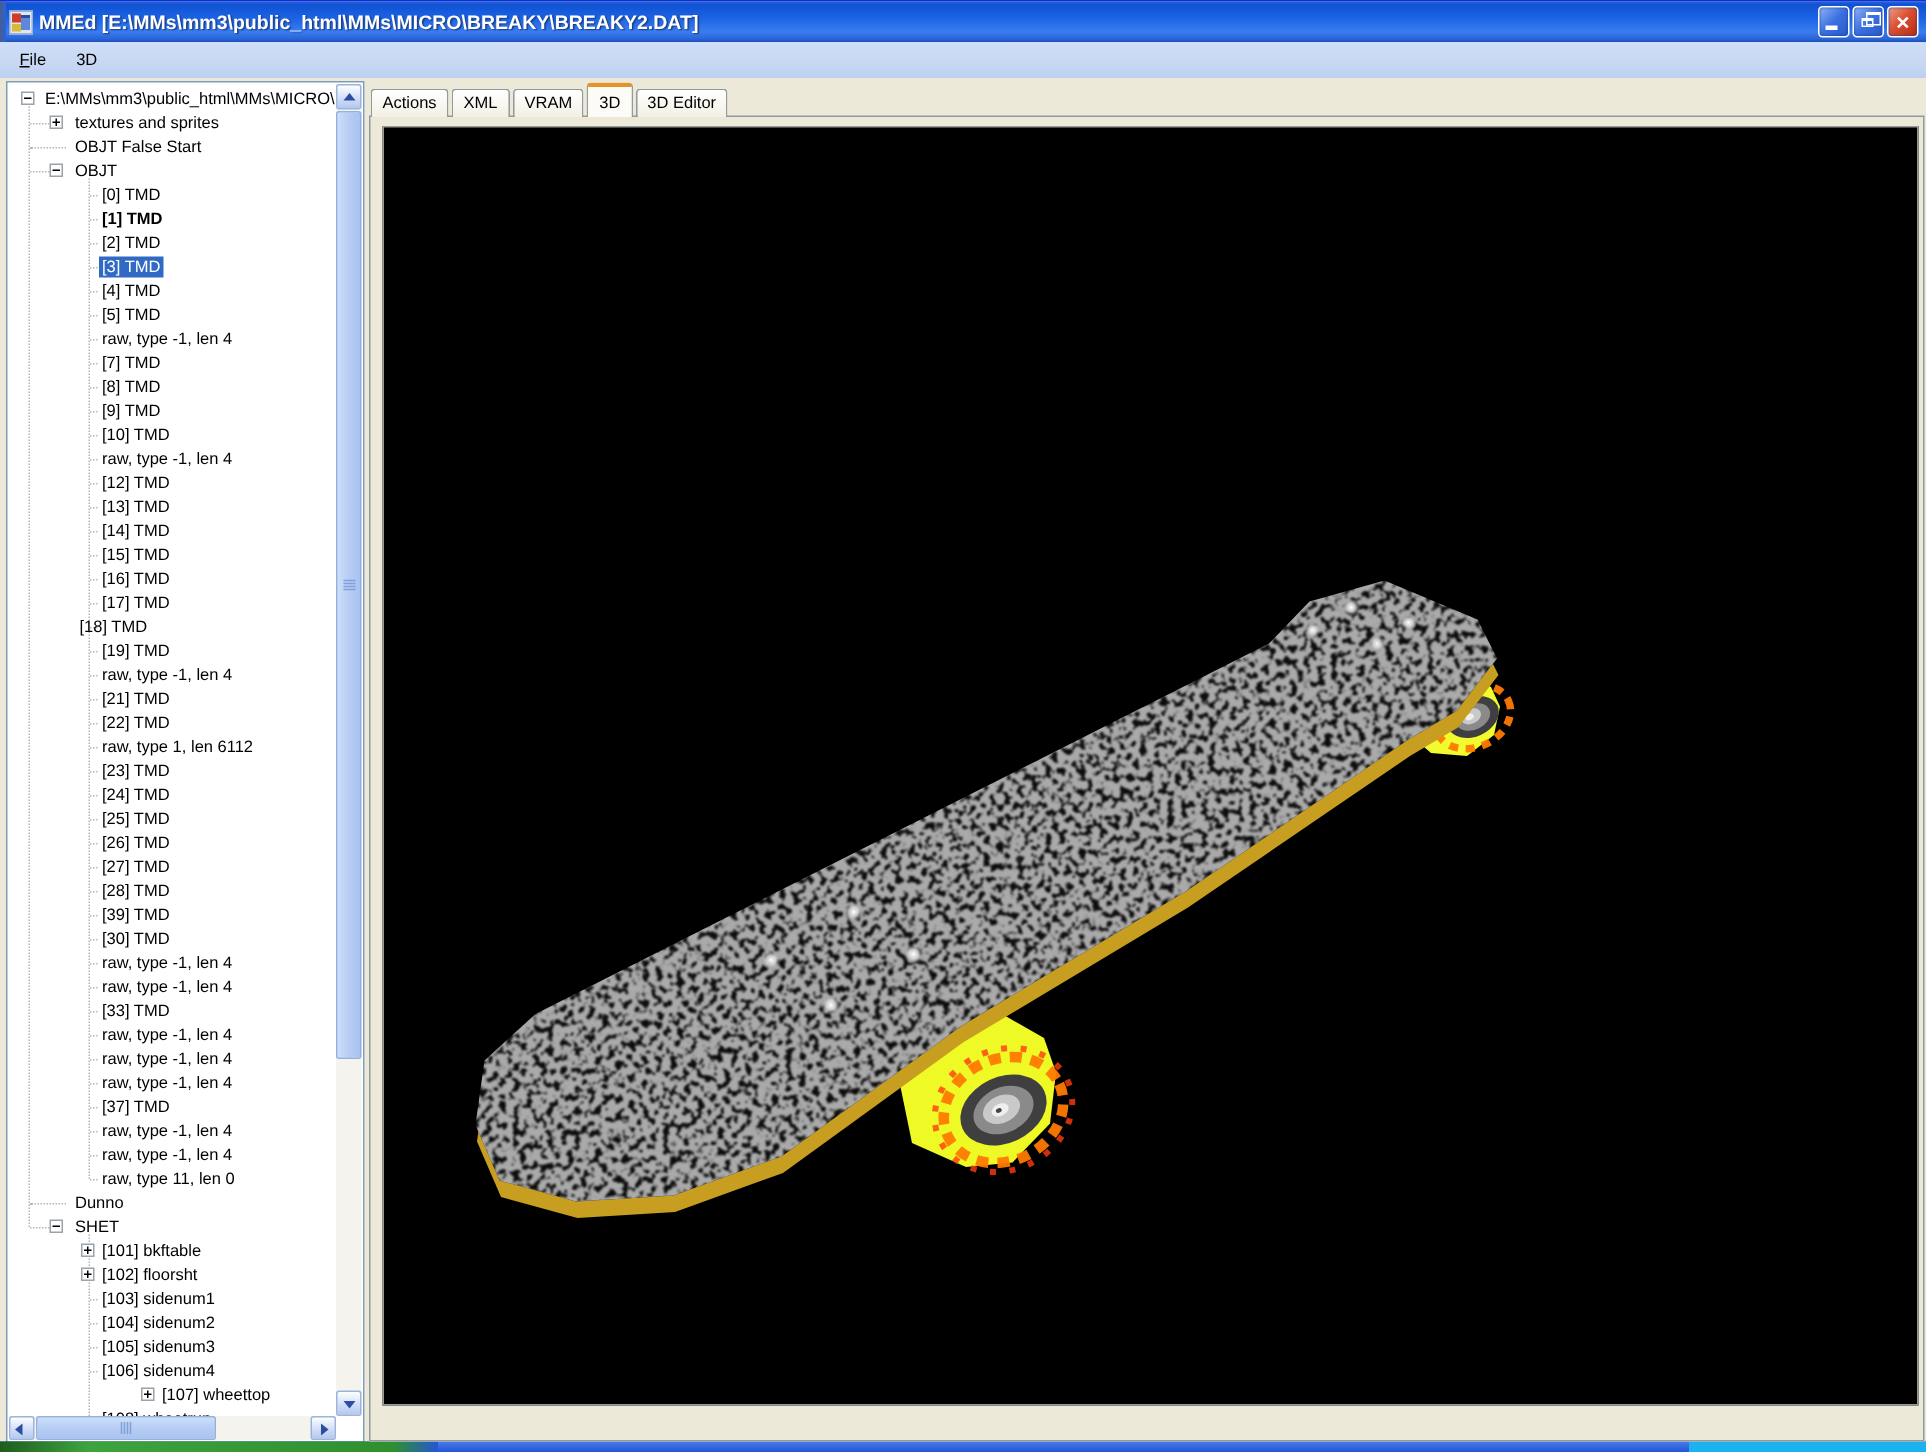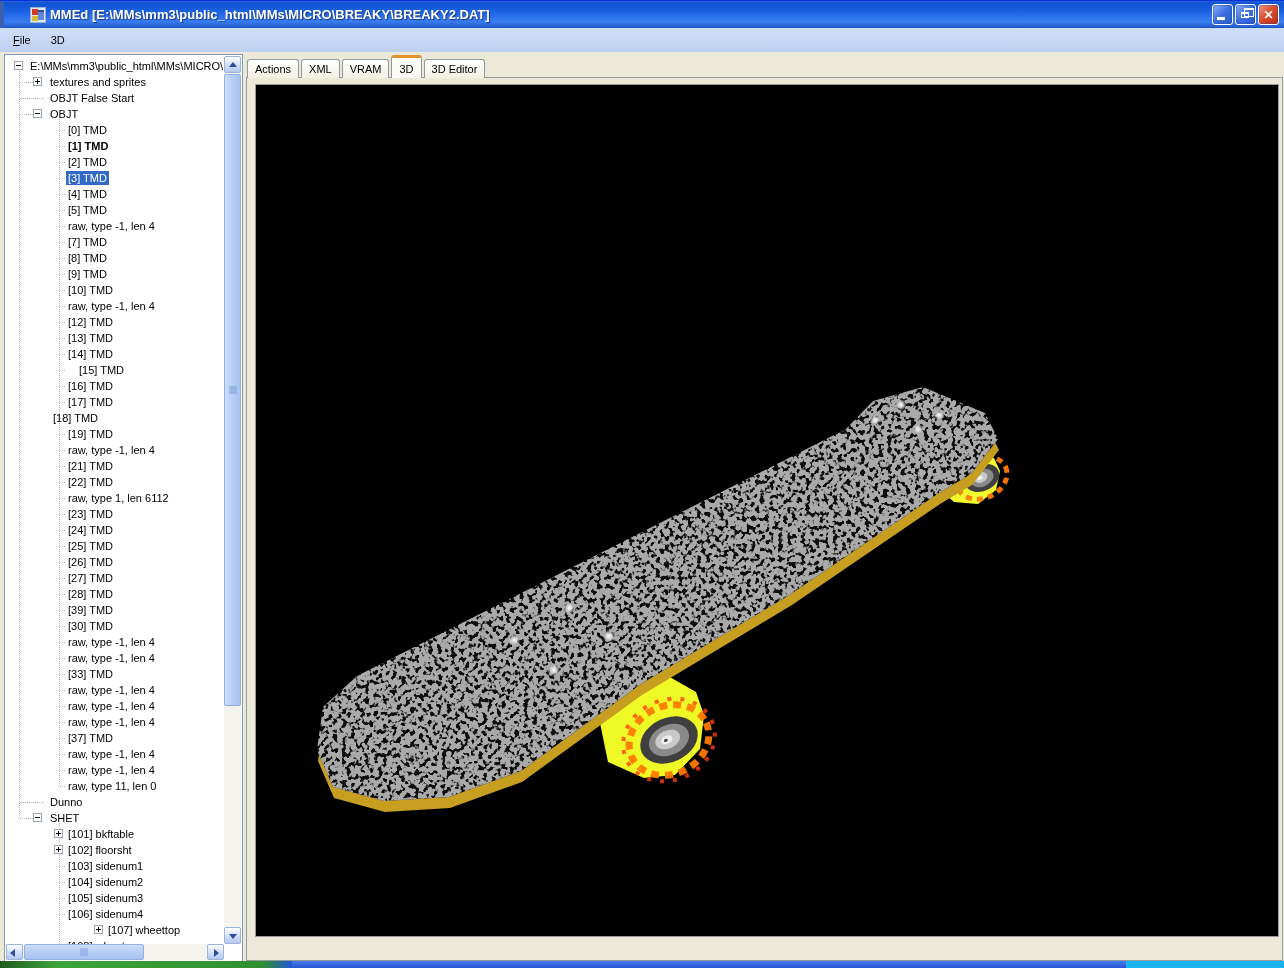--- a/index.html
+++ b/index.html
@@ -4,21 +4,21 @@
 <style>
   * { margin:0; padding:0; box-sizing:border-box; }
   html,body { width:1284px; height:968px; overflow:hidden; }
   body { font-family:"Liberation Sans", sans-serif; background:#ece9d8; position:relative; }
 
   .window { position:absolute; inset:0; background:#ece9d8; }
 
   
   .titlebar { position:absolute; left:0; top:0; width:1284px; height:28px;
     background:linear-gradient(180deg,#2a62d8 0%, #0f52d2 8%, #1b63e4 40%, #3a7df0 75%, #2a65d8 92%, #1c50b8 100%);
-    border-top:1px solid #0831d9; display:flex; align-items:center;padding-left:24px; }
+    border-top:1px solid #0831d9; display:flex; align-items:center; }
   .titlebar .left-edge { position:absolute; left:0; top:0; width:4px; height:28px; background:linear-gradient(90deg,#4b5d8c,#2a62d8); }
   .app-icon { width:16px; height:16px; margin:0 4px 0 6px; position:relative; background:#dfe7f2; border:1px solid #9db0cc; }
   .app-icon .b1 { position:absolute; left:1px; top:1px; width:6px; height:6px; background:#d23a2a; }
   .app-icon .b2 { position:absolute; left:1px; bottom:1px; width:6px; height:5px; background:#d8b93a; }
   .app-icon .b3 { position:absolute; right:1px; top:2px; width:6px; height:10px; background:#5f86d8; border-top:2px solid #2a4fa0; }
   .title-text { color:#fff; font-weight:bold; font-size:13px; text-shadow:1px 1px 1px #1d3a7a; white-space:nowrap; }
   .win-buttons { position:absolute; right:5px; top:3px; display:flex; gap:2px; }
   .wbtn { width:21px; height:21px; border-radius:3px; border:1px solid #fff;
     background:linear-gradient(135deg,#8fb3f5 0%,#3b6fe0 50%,#2a59c8 100%);
     position:relative; box-shadow:inset 0 0 2px #1a3c8c; }
@@ -197,21 +197,21 @@
         <div class="tree-row" style="top: 274px;">
           <span class="stub" style="left: 54px; width: 5px;"></span>
           <span class="tree-label" style="left: 60px;">[13] TMD</span>
         </div>
         <div class="tree-row" style="top: 290px;">
           <span class="stub" style="left: 54px; width: 5px;"></span>
           <span class="tree-label" style="left: 60px;">[14] TMD</span>
         </div>
         <div class="tree-row" style="top: 306px;">
           <span class="stub" style="left: 54px; width: 5px;"></span>
-          <span class="tree-label" style="left: 60px; margin-left: 11px;">[15] TMD</span>
+          <span class="tree-label" style="left: 60px;">[15] TMD</span>
         </div>
         <div class="tree-row" style="top: 322px;">
           <span class="stub" style="left: 54px; width: 5px;"></span>
           <span class="tree-label" style="left: 60px;">[16] TMD</span>
         </div>
         <div class="tree-row" style="top: 338px;">
           <span class="stub" style="left: 54px; width: 5px;"></span>
           <span class="tree-label" style="left: 60px;">[17] TMD</span>
         </div>
         <div class="tree-row" style="top: 354px;">

